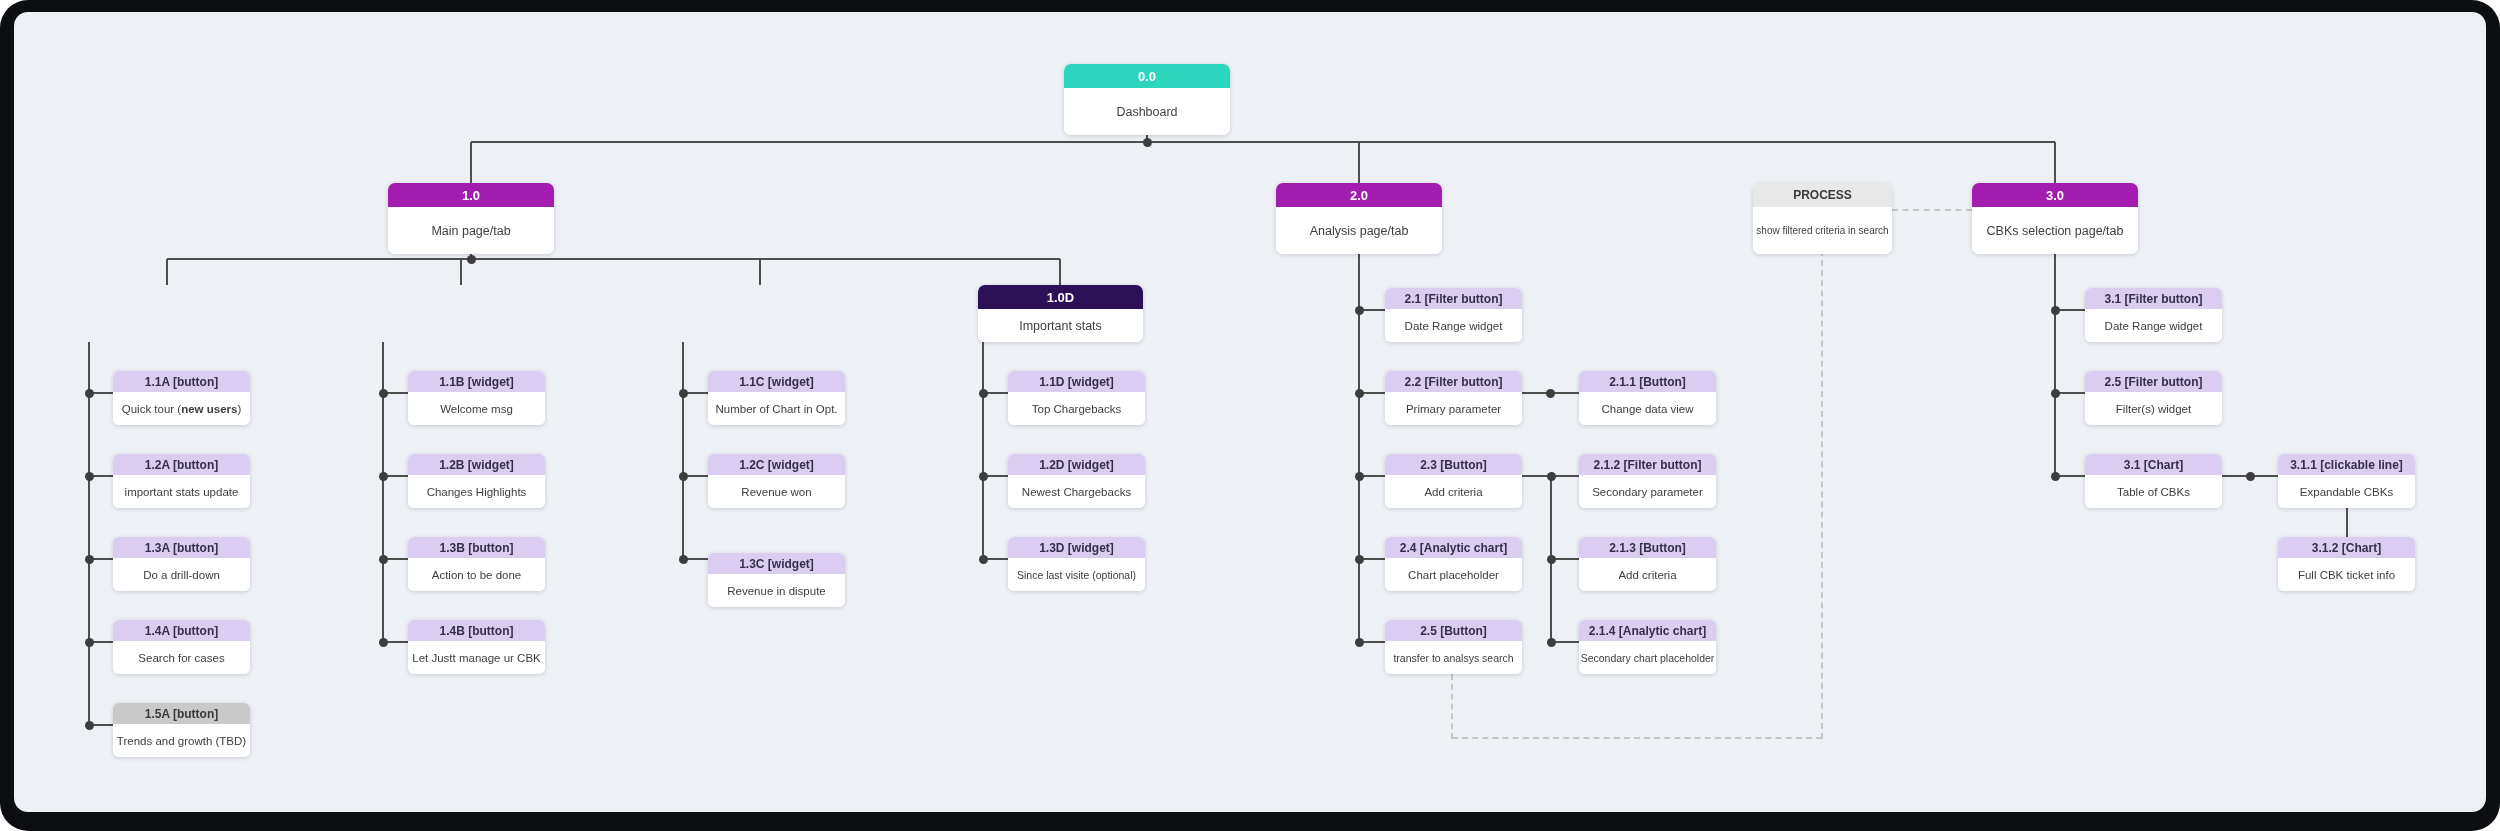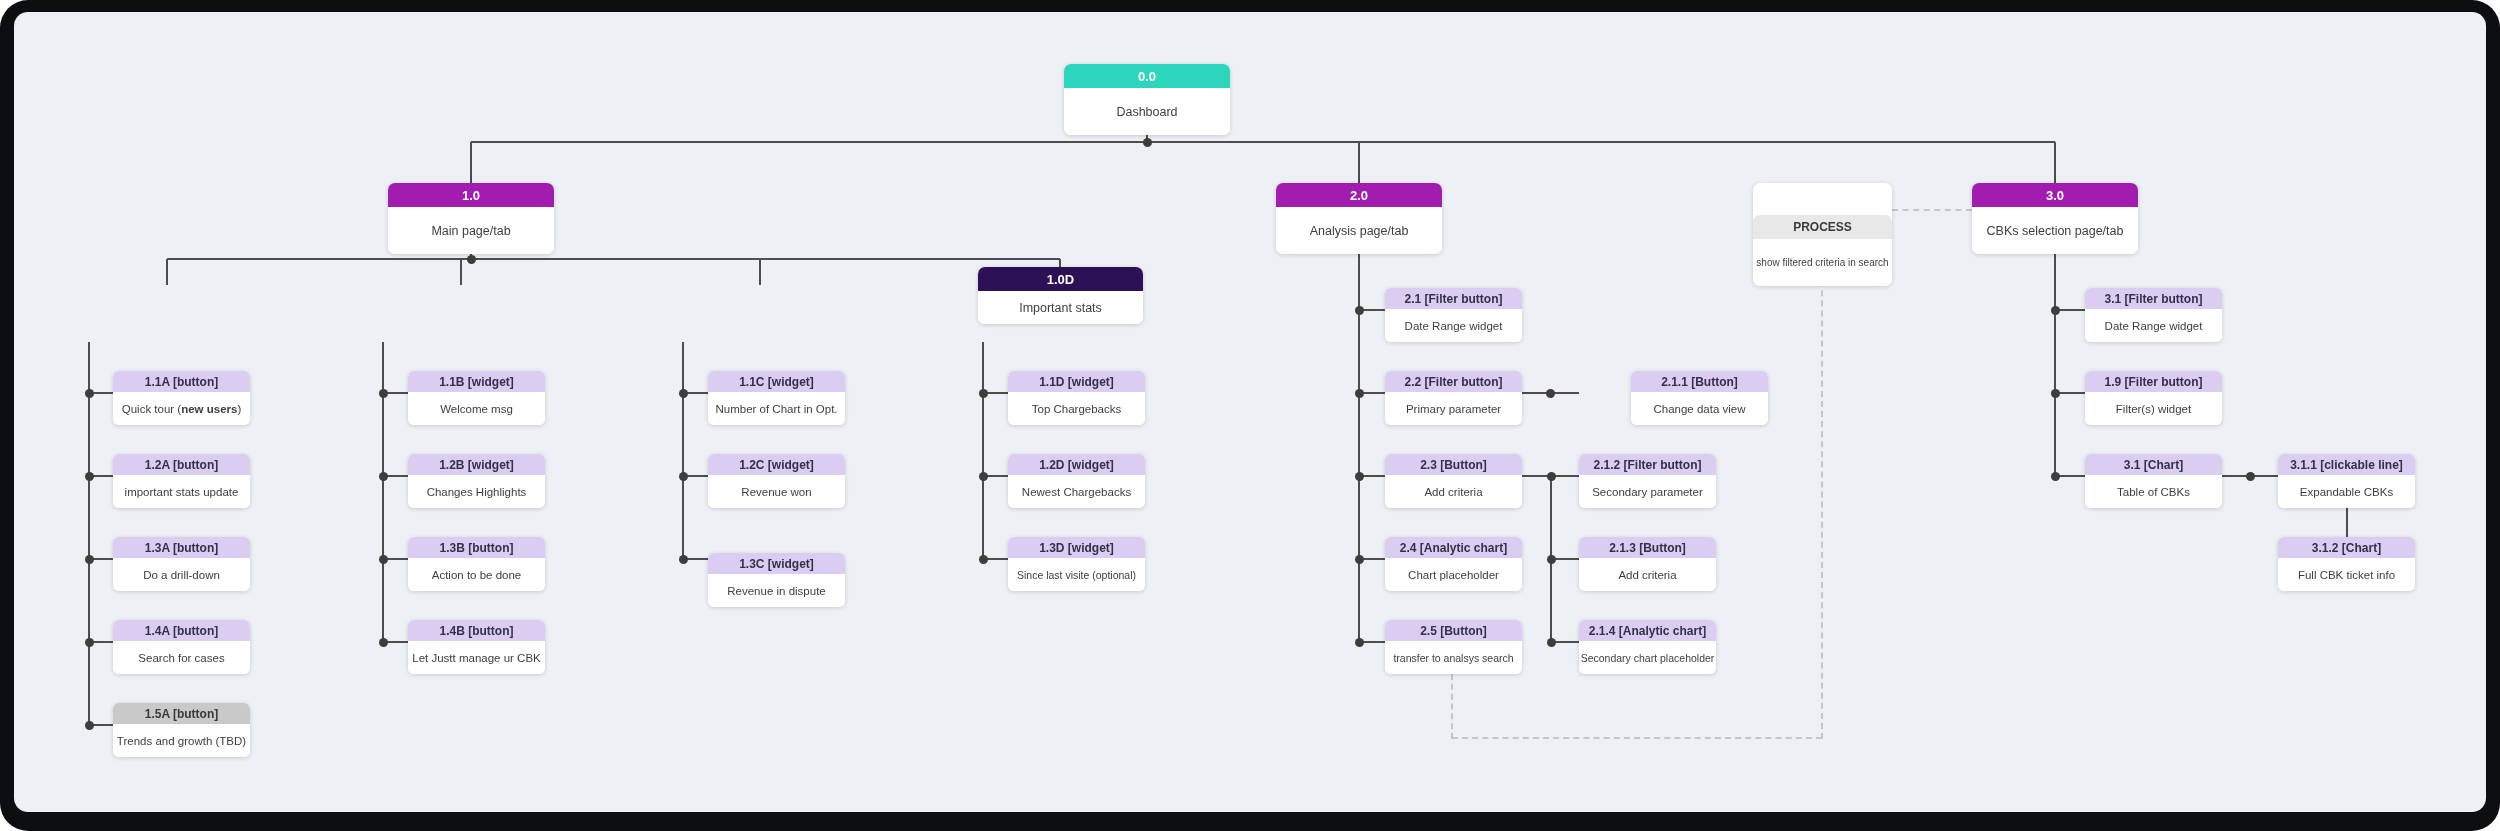--- a/index.html
+++ b/index.html
@@ -32,21 +32,21 @@
   .pill .hd{height:21px;font-size:12px;border-radius:6px 6px 0 0;}
   .pill .bd{height:33px;font-size:11.5px;border-radius:0 0 6px 6px;}
   .pill .bd.small{font-size:10.5px;}
   .bd.xsmall{font-size:10px;}
 
   .teal{background:#2bd6bd;}
   .violet{background:#a21caf;}
   .navy{background:#2d1157;}
   .lav{background:#dbcdf2;color:#34304a !important;}
   .grayhd{background:#c9c9c9;color:#3a3a3a !important;}
-  .prochd{background:#e8e8e8;color:#3a3a3a !important;margin-top:32px;}
+  .prochd{background:#e8e8e8;color:#3a3a3a !important;}
 </style>
 </head>
 <body>
 
 <div class="frame">
   <div class="canvas"></div>
   <div class="diagram">
 
     <i class="ln-v" style="left:1146px;top:121px;height:21px"></i>
     <i class="ln-h" style="left:471px;top:141px;width:1584px"></i>
@@ -155,21 +155,21 @@
     </div>
     <div class="node big" style="left:1972px;top:183px">
       <div class="hd violet">3.0</div>
       <div class="bd">CBKs selection page/tab</div>
     </div>
     <div class="node big" style="left:1753px;top:183px;width:139px">
       <div class="hd prochd" style="font-size:12px">PROCESS</div>
       <div class="bd xsmall">show filtered criteria in search</div>
     </div>
 
-    <div class="node lvl2" style="left:978px;top:267px">
+    <div class="node lvl2" style="left:978px;top:285px">
       <div class="hd navy">1.0D</div>
       <div class="bd">Important stats</div>
     </div>
 
     <div class="node pill" style="left:113px;top:371px">
       <div class="hd lav">1.1A [button]</div>
       <div class="bd">
           <span>Quick tour (</span>
           <b>new users</b>
           <span>)</span>
@@ -249,21 +249,21 @@
     </div>
     <div class="node pill" style="left:1385px;top:537px">
       <div class="hd lav">2.4 [Analytic chart]</div>
       <div class="bd">Chart placeholder</div>
     </div>
     <div class="node pill" style="left:1385px;top:620px">
       <div class="hd lav">2.5 [Button]</div>
       <div class="bd small">transfer to analsys search</div>
     </div>
 
-    <div class="node pill" style="left:1631px;top:371px">
+    <div class="node pill" style="left:1579px;top:371px">
       <div class="hd lav">2.1.1 [Button]</div>
       <div class="bd">Change data view</div>
     </div>
     <div class="node pill" style="left:1579px;top:454px">
       <div class="hd lav">2.1.2 [Filter button]</div>
       <div class="bd">Secondary parameter</div>
     </div>
     <div class="node pill" style="left:1579px;top:537px">
       <div class="hd lav">2.1.3 [Button]</div>
       <div class="bd">Add criteria</div>
@@ -271,21 +271,21 @@
     <div class="node pill" style="left:1579px;top:620px">
       <div class="hd lav">2.1.4 [Analytic chart]</div>
       <div class="bd small">Secondary chart placeholder</div>
     </div>
 
     <div class="node pill" style="left:2085px;top:288px">
       <div class="hd lav">3.1 [Filter button]</div>
       <div class="bd">Date Range widget</div>
     </div>
     <div class="node pill" style="left:2085px;top:371px">
-      <div class="hd lav">1.9 [Filter button]</div>
+      <div class="hd lav">2.5 [Filter button]</div>
       <div class="bd">Filter(s) widget</div>
     </div>
     <div class="node pill" style="left:2085px;top:454px">
       <div class="hd lav">3.1 [Chart]</div>
       <div class="bd">Table of CBKs</div>
     </div>
     <div class="node pill" style="left:2278px;top:454px">
       <div class="hd lav">3.1.1 [clickable line]</div>
       <div class="bd">Expandable CBKs</div>
     </div>

